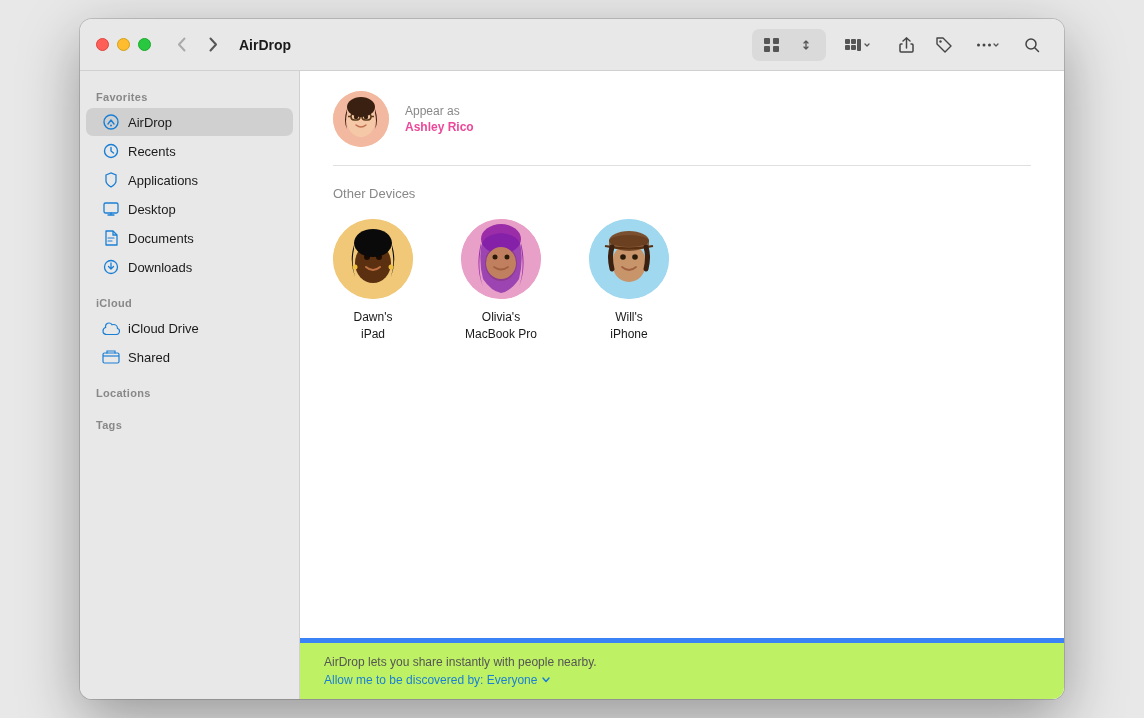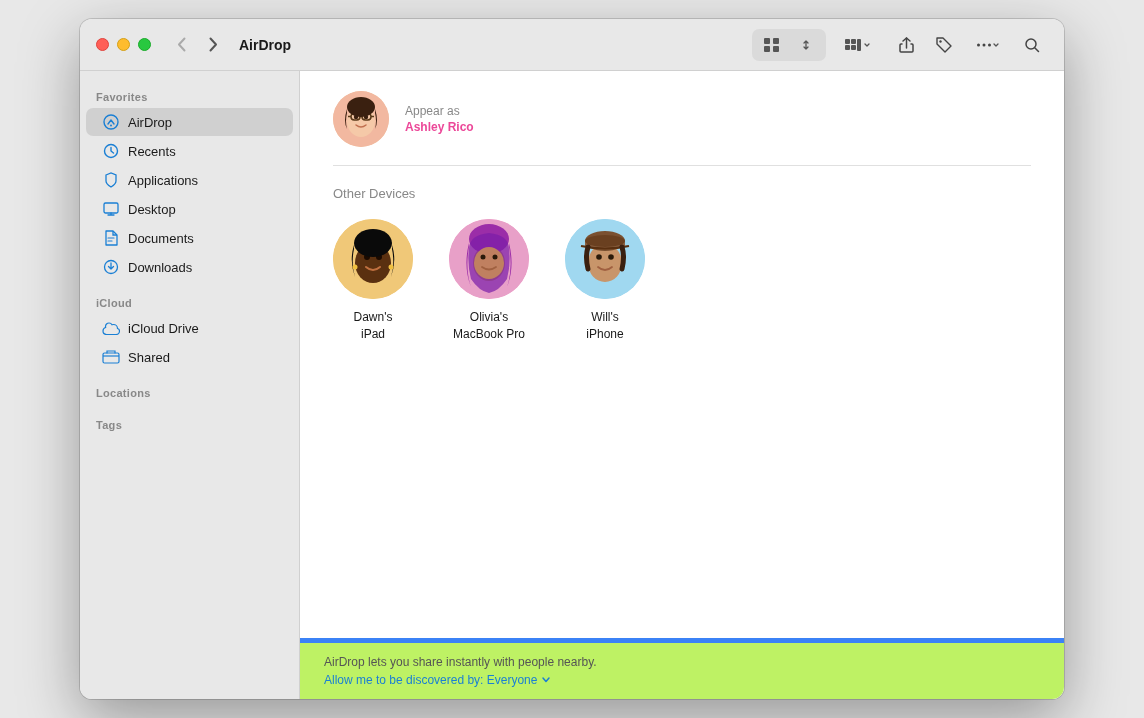--- a/index.html
+++ b/index.html
@@ -193,21 +193,21 @@
     }
     
     .other-devices-label {
       font-size: 13px;
       font-weight: 500;
       color: #888;
       margin-bottom: 18px;
     }
     .devices-grid {
       display: flex;
-      gap: 36px;
+      gap: 48px;
       align-items: flex-start;
     }
     .device-item {
       display: flex;
       flex-direction: column;
       align-items: center;
       gap: 10px;
       cursor: pointer;
     }
     .device-avatar {

